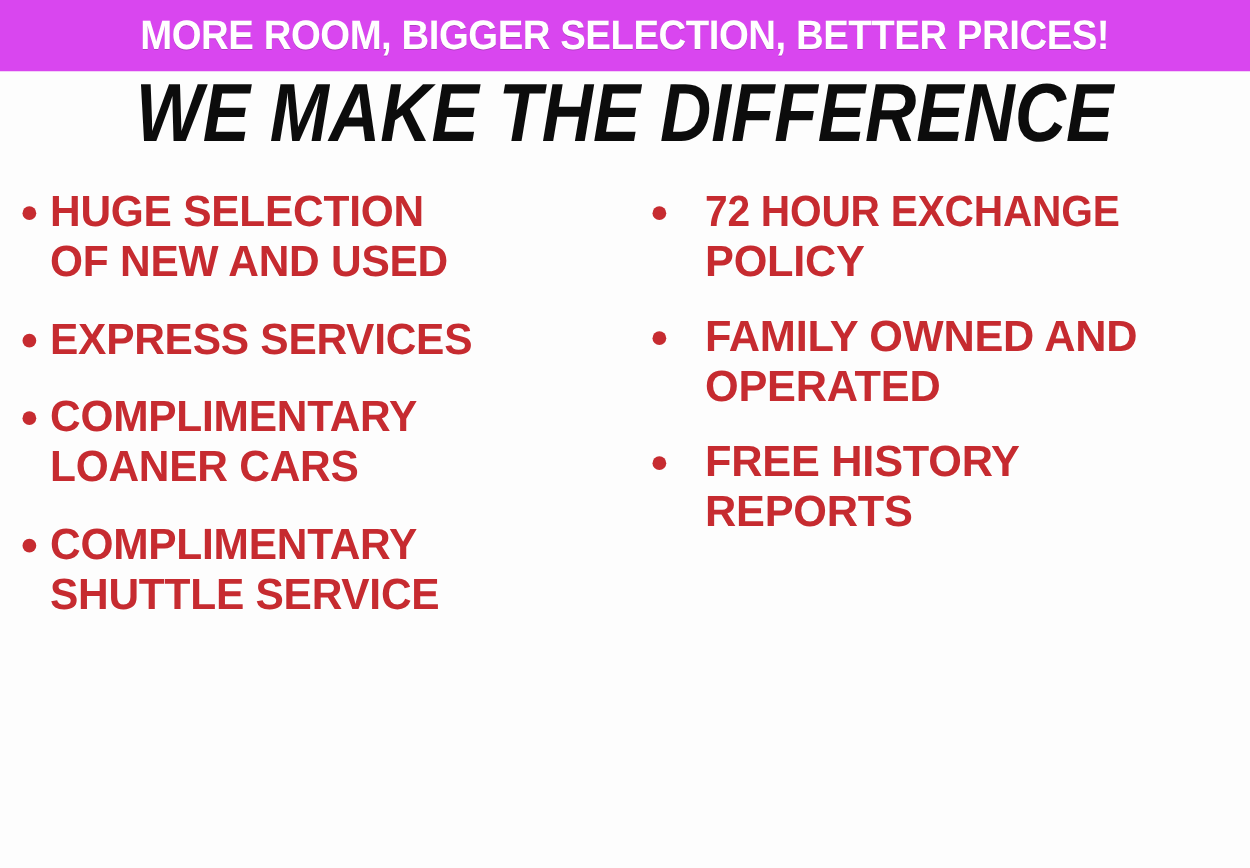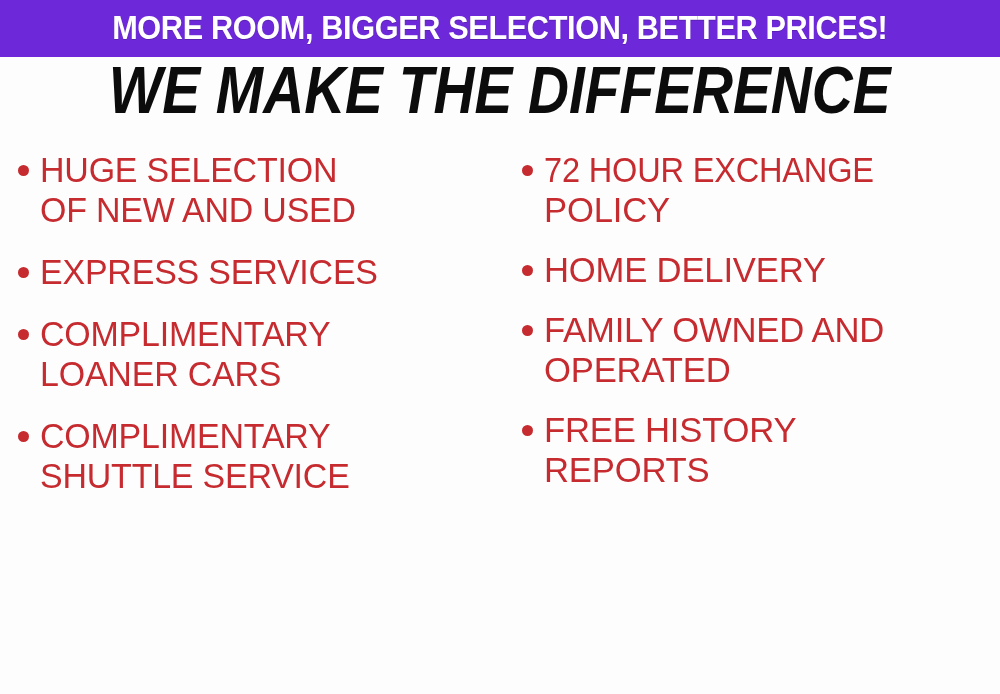--- a/index.html
+++ b/index.html
@@ -21,21 +21,21 @@
     position: relative;
     background: #fdfdfd;
     display: flex;
     flex-direction: column;
   }
 
   
   .banner {
     width: 100%;
     height: 57px;
-    background: #6d28d9;
+    background: #d946ef;
     display: flex;
     align-items: center;
     justify-content: center;
     flex: 0 0 auto;
     box-sizing: border-box;
     padding-bottom: 2px;
   }
   .banner-text {
     color: #ffffff;
     font-family: "Liberation Sans", sans-serif;
@@ -97,37 +97,38 @@
   }
 
   .bullet-item {
     display: flex;
     flex-direction: row;
     align-items: flex-start;
     margin-bottom: 22px;
   }
   .col-right .bullet-item {
     margin-bottom: 20px;
+    gap: 20px;
   }
 
   .bullet-dot {
     flex: 0 0 auto;
     width: 11px;
     height: 11px;
     border-radius: 50%;
     background: #c62b30;
     margin-top: 15px;
     margin-right: 11px;
   }
 
   .bullet-text {
     flex: 1 1 auto;
     color: #c62b30;
     font-family: "Liberation Sans", sans-serif;
-    font-weight: 400;
+    font-weight: 700;
     font-size: 35px;
     line-height: 40px;
     letter-spacing: -0.2px;
     text-shadow: 0 1px 0 rgba(255,255,255,0.5);
   }
 
   
   .bullet-text span.line {
     display: block;
     transform: scaleX(0.97);
@@ -188,26 +189,20 @@
         <div class="bullet-item">
           <span class="bullet-dot"></span>
           <div class="bullet-text">
             <span class="line tight">72 HOUR EXCHANGE</span>
             <span class="line">POLICY</span>
           </div>
         </div>
         <div class="bullet-item">
           <span class="bullet-dot"></span>
           <div class="bullet-text">
-            <span class="line">HOME DELIVERY</span>
-          </div>
-        </div>
-        <div class="bullet-item">
-          <span class="bullet-dot"></span>
-          <div class="bullet-text">
             <span class="line">FAMILY OWNED AND</span>
             <span class="line">OPERATED</span>
           </div>
         </div>
         <div class="bullet-item">
           <span class="bullet-dot"></span>
           <div class="bullet-text">
             <span class="line">FREE HISTORY</span>
             <span class="line">REPORTS</span>
           </div>

